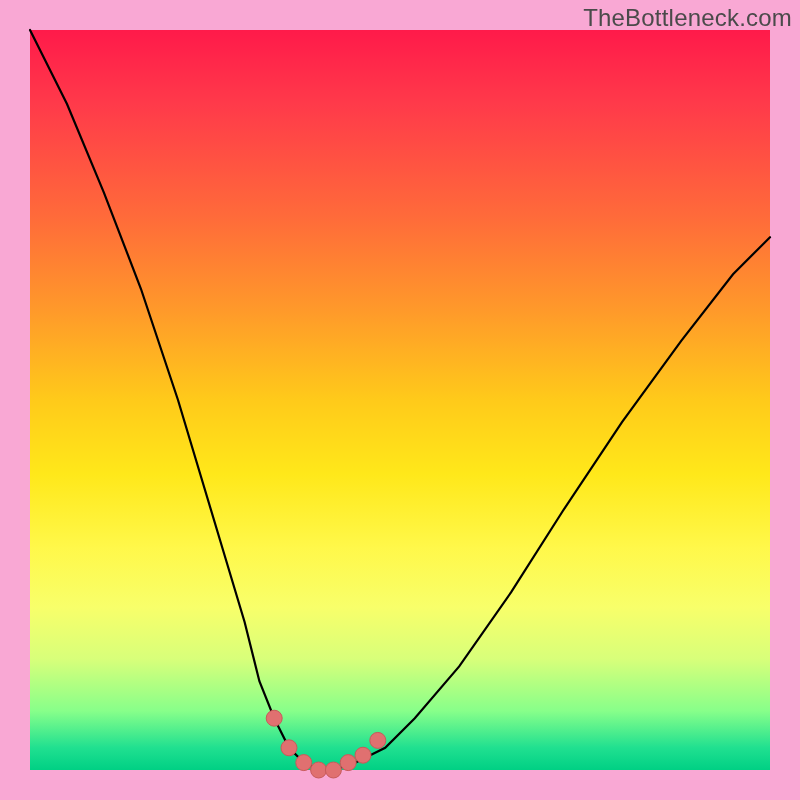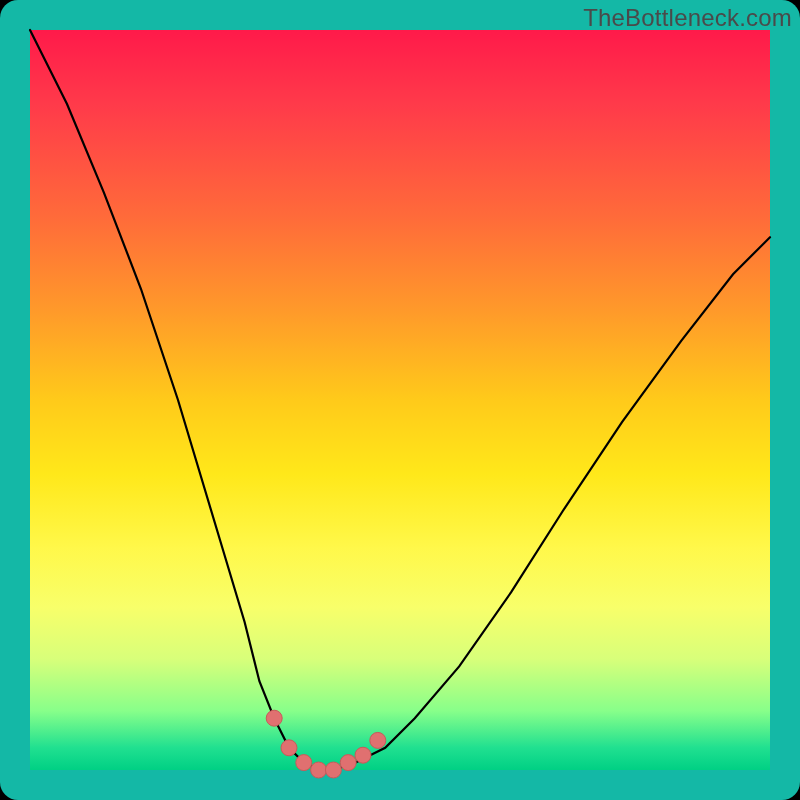--- a/index.html
+++ b/index.html
@@ -10,22 +10,21 @@
     background: #000;
     font-family: Arial, Helvetica, sans-serif;
     overflow: hidden;
   }
   .frame {
     position: absolute;
     left: 0;
     top: 0;
     width: 800px;
     height: 800px;
-    background: #14b8a6;
-    border-radius: 18px;
+    background: #f9a8d4;
   }
   .plot {
     position: absolute;
     left: 30px;
     top: 30px;
     width: 740px;
     height: 740px;
     
     background: linear-gradient(to bottom,
       #ff1a4a 0%,

